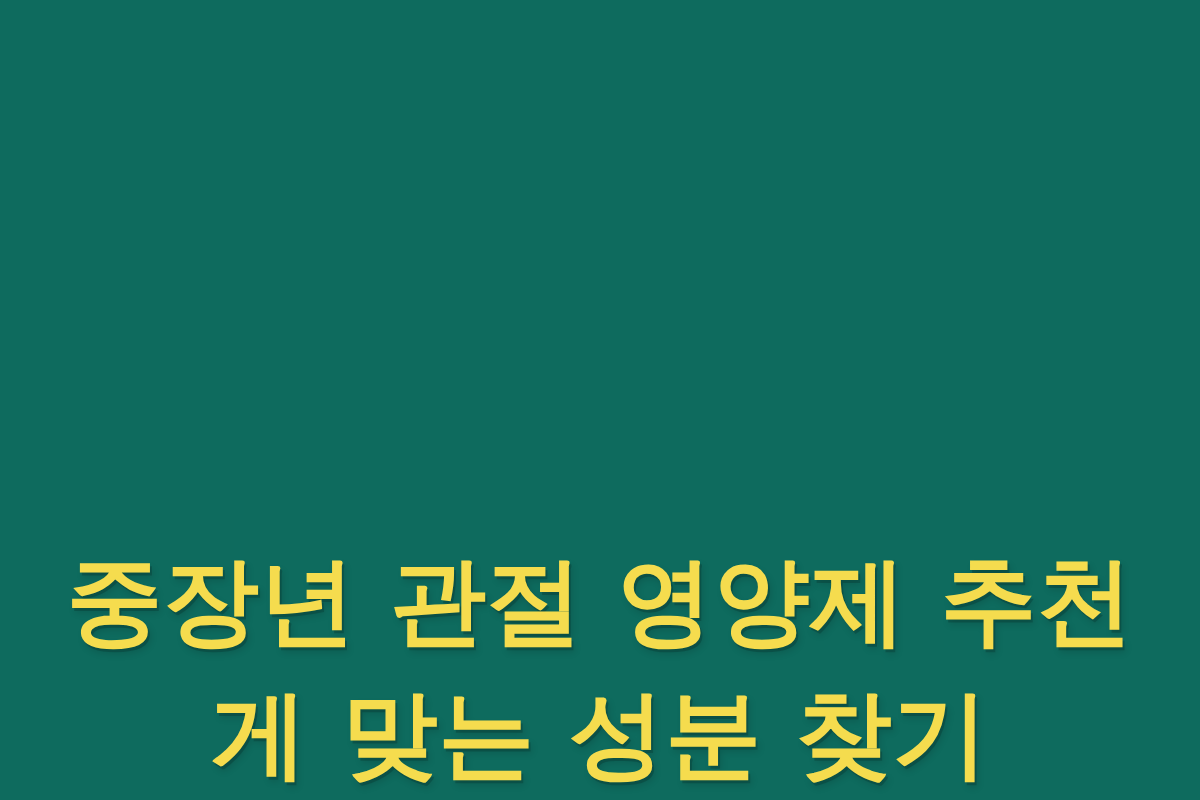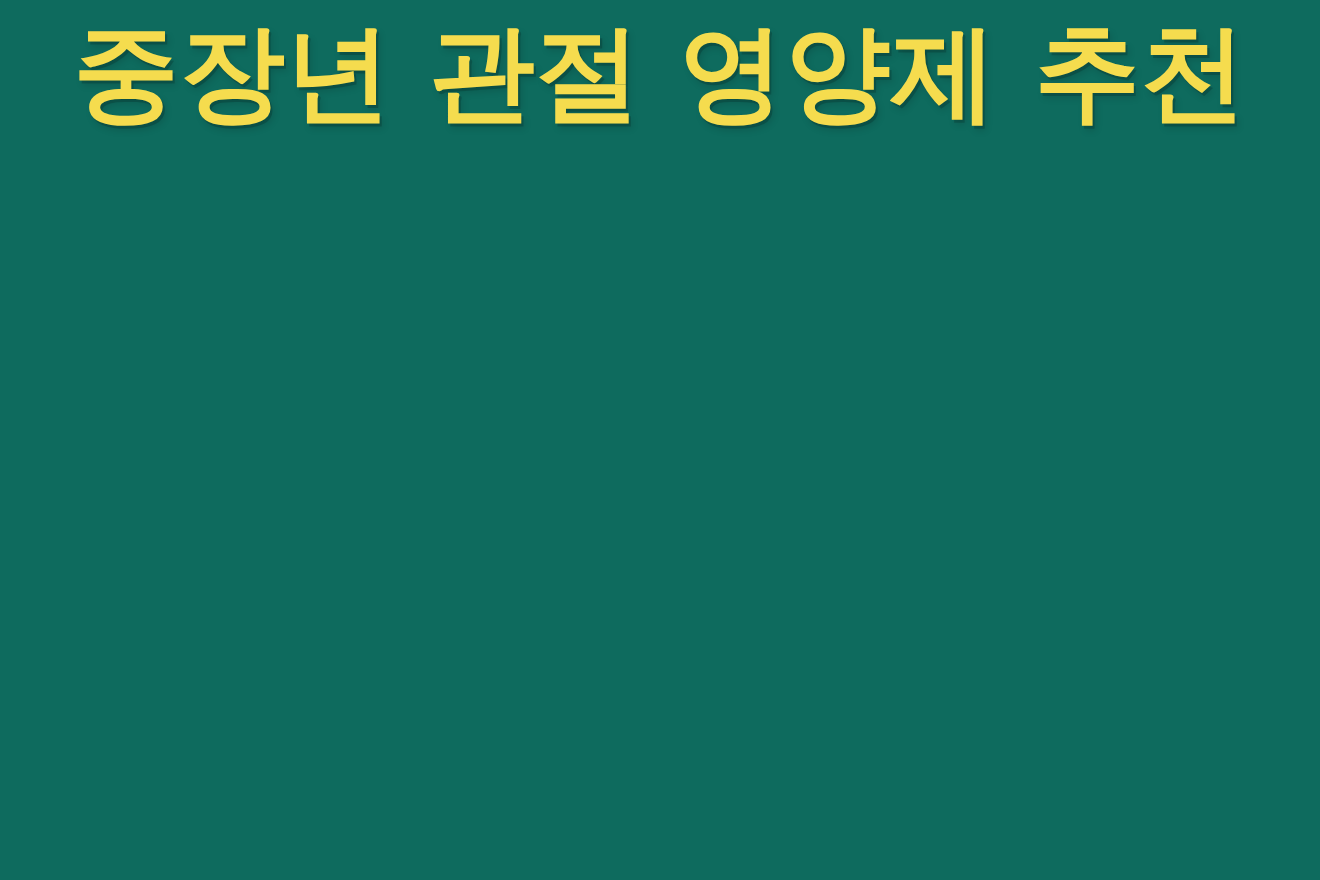--- a/index.html
+++ b/index.html
@@ -16,21 +16,21 @@
     font-family: "DejaVu Sans", sans-serif;
   }
 
   #banner {
     position: relative;
     width: 1200px;
     height: 800px;
     background: #0e6b5e;
     box-sizing: border-box;
     display: flex;
-    align-items: flex-start;
+    align-items: flex-end;
     justify-content: center;
   }
 
   #headline {
     width: 1100px;
     margin: 0 auto;
     text-align: center;
     color: #f5dc4e;
     font-family: "DejaVu Sans", "Liberation Sans", sans-serif;
     font-size: 96px;
@@ -49,15 +49,16 @@
     display: block;
   }
 </style>
 </head>
 <body style="background: rgb(14, 107, 94);">
 
 <div id="banner" style="background: rgb(14, 107, 94);">
 
   <div id="headline" style="color: rgb(245, 220, 78);">
     <span class="hl-line">중장년 관절 영양제 추천</span>
+    <span class="hl-line">게 맞는 성분 찾기</span>
   </div>
 
 </div>
 
 </body></html>

